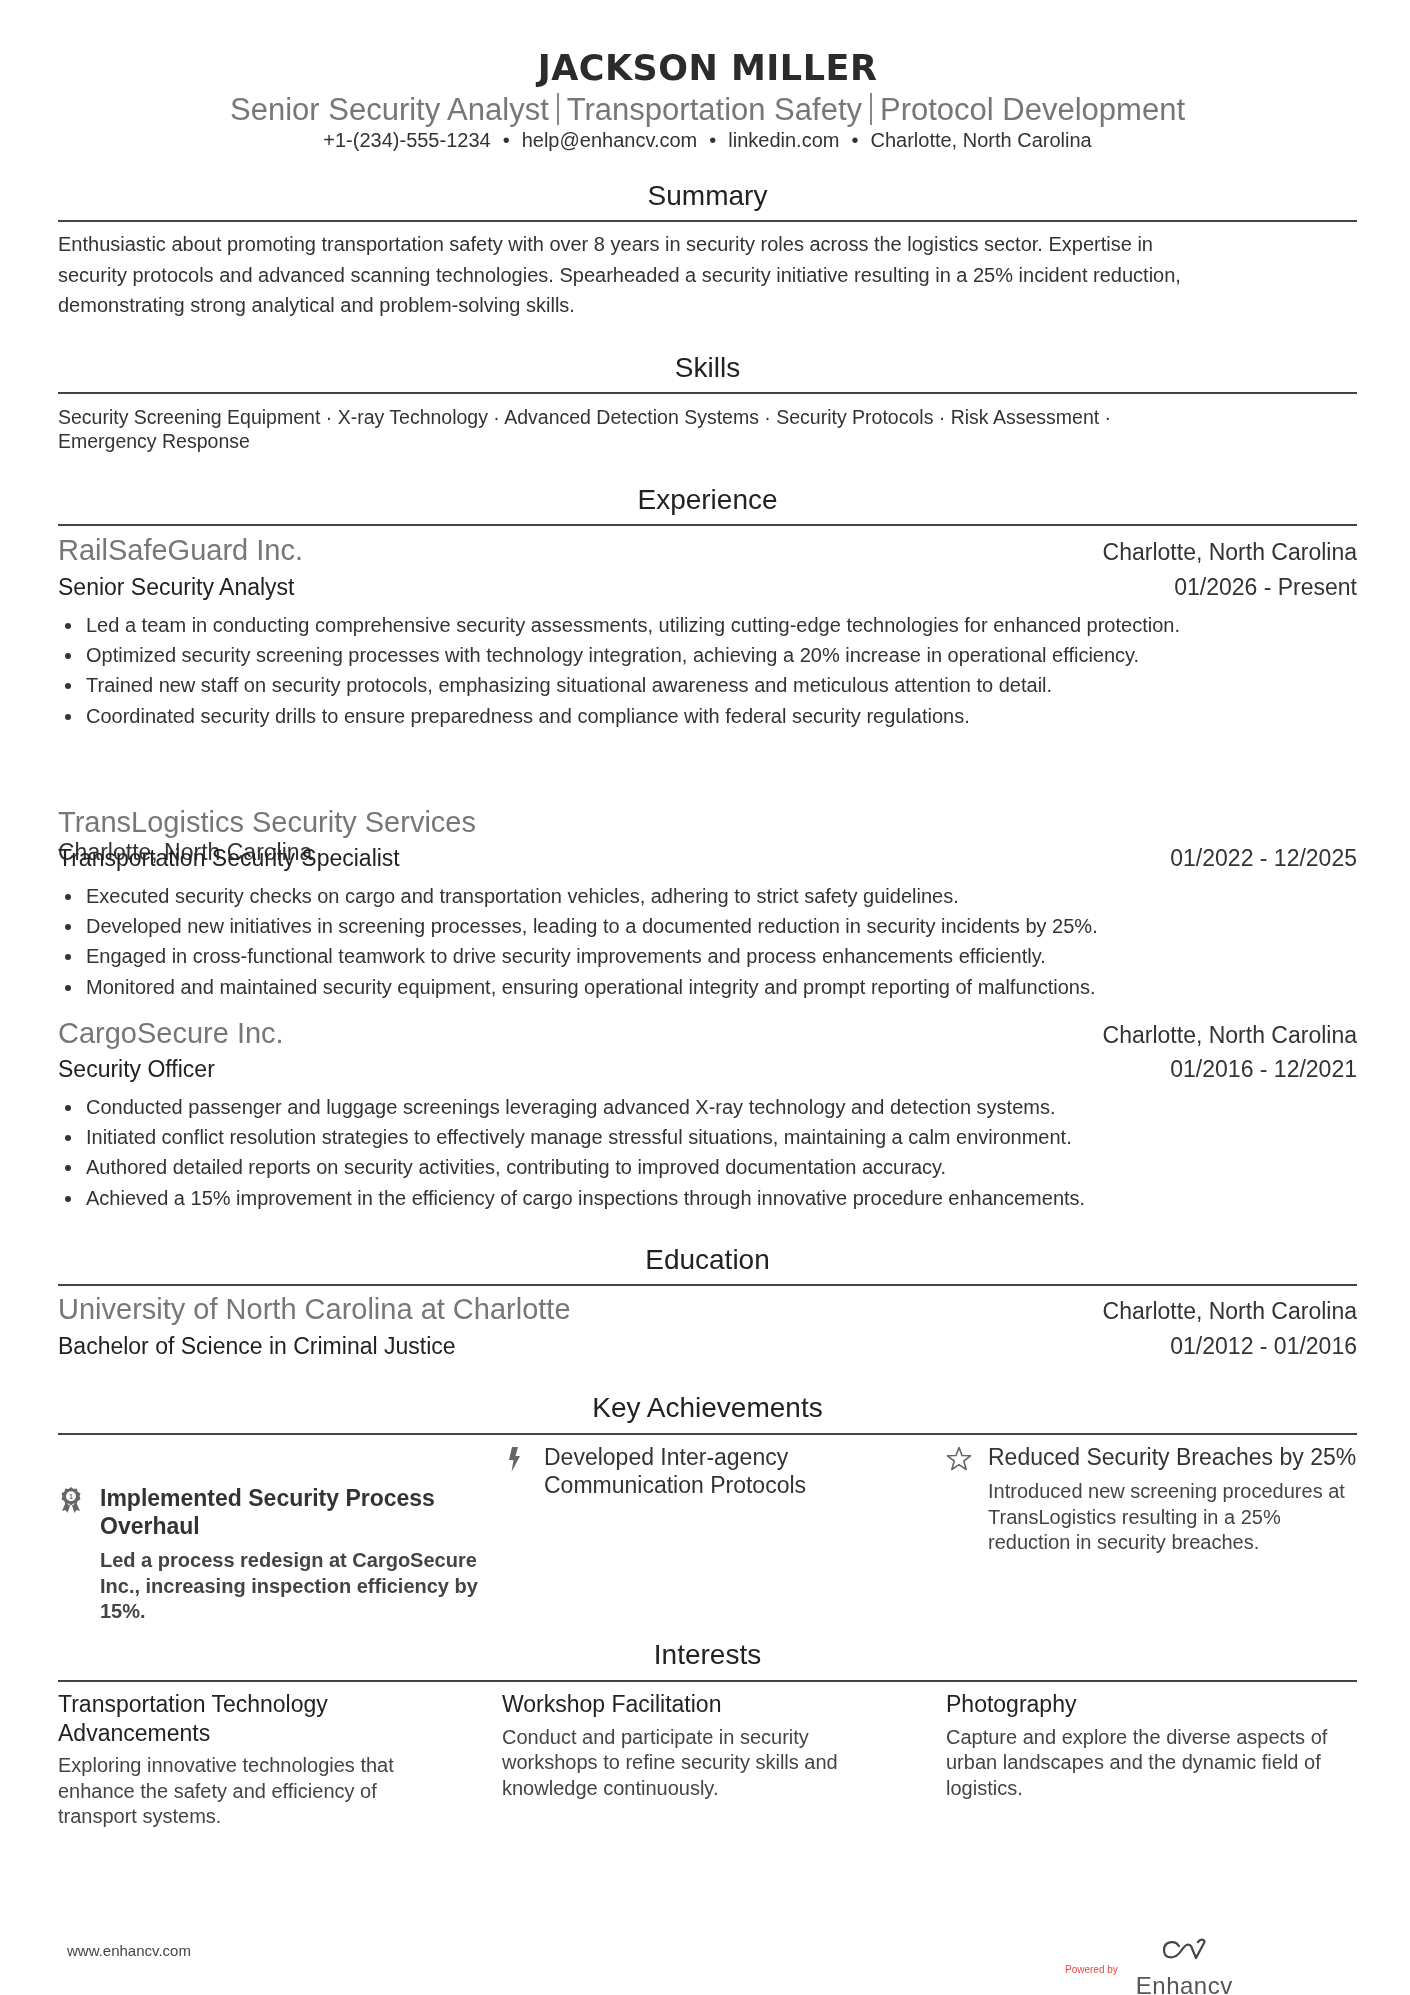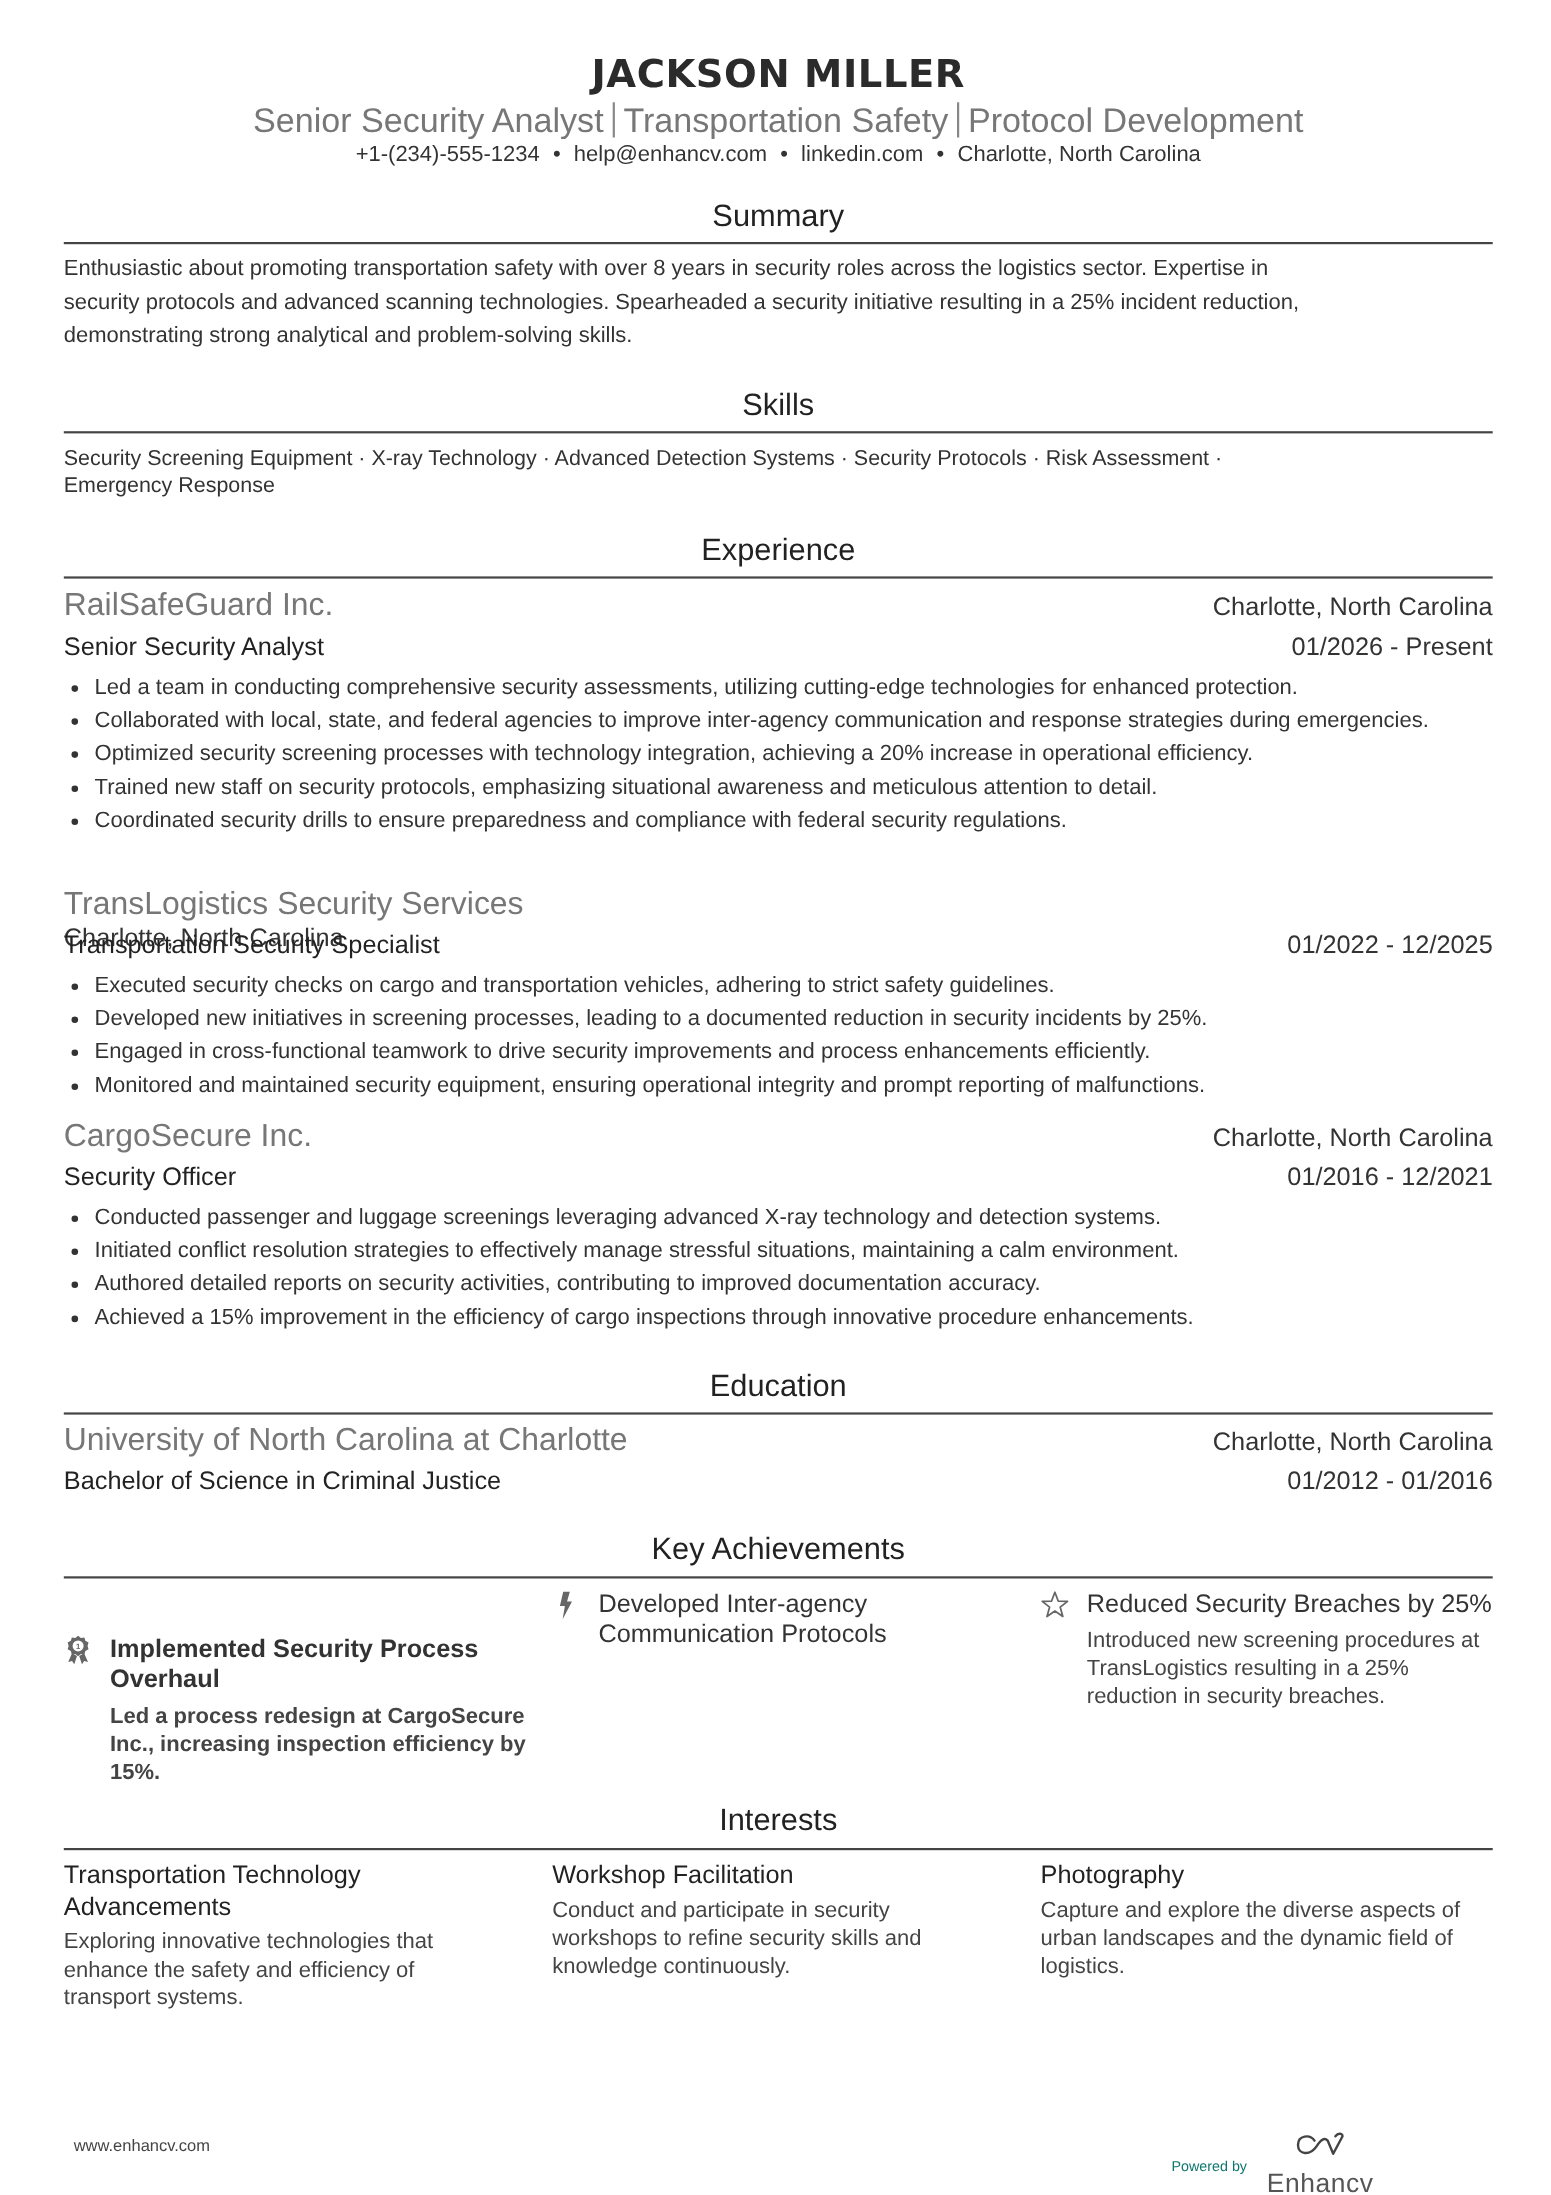--- a/index.html
+++ b/index.html
@@ -25,21 +25,21 @@
   ul.bullets li::before{content:"";position:absolute;left:7px;top:13px;width:6px;height:6px;border-radius:50%;background:#333;}
   .ach{position:absolute;width:420px;}
   .ach .icon{position:absolute;left:0;top:2px;width:26px;height:28px;}
   .ach .t{margin-left:42px;font-size:23px;line-height:28px;color:#333;}
   .ach .d{margin-left:42px;margin-top:8px;font-size:20px;line-height:25.5px;color:#444;}
   .int{position:absolute;width:400px;}
   .int .t{font-size:23px;line-height:28.5px;color:#222;}
   .int .d{margin-top:6px;font-size:20px;line-height:25.5px;color:#444;}
   .footer-left{position:absolute;left:67px;top:1942px;font-size:15px;color:#444;}
   .footer-right{position:absolute;left:1065px;top:1938px;display:flex;align-items:center;gap:18px;}
-  .powered{font-size:13px;color:#0f766e;}
+  .powered{font-size:10px;color:#ef4444;}
   .brand{display:flex;align-items:center;gap:10px;font-size:24px;color:#555;letter-spacing:0.5px;flex-direction:column;}
 </style>
 </head>
 <body>
 
 <div class="page">
 
   <div class="name center">JACKSON MILLER</div>
   <div class="subtitle center">
     <span>Senior Security Analyst</span><span class="sep"></span><span>Transportation Safety</span><span class="sep"></span><span>Protocol Development</span>
@@ -69,21 +69,20 @@
   <div class="row" style="top:534px;">
     <span class="company">RailSafeGuard Inc.</span>
     <span class="loc">Charlotte, North Carolina</span>
   </div>
   <div class="row" style="top:574px;">
     <span class="role">Senior Security Analyst</span>
     <span class="dates">01/2026 - Present</span>
   </div>
   <ul class="bullets" style="top:610px;">
     <li>Led a team in conducting comprehensive security assessments, utilizing cutting-edge technologies for enhanced protection.</li>
-    <li>Collaborated with local, state, and federal agencies to improve inter-agency communication and response strategies during emergencies.</li>
     <li>Optimized security screening processes with technology integration, achieving a 20% increase in operational efficiency.</li>
     <li>Trained new staff on security protocols, emphasizing situational awareness and meticulous attention to detail.</li>
     <li>Coordinated security drills to ensure preparedness and compliance with federal security regulations.</li>
   </ul>
 
   <div class="row" style="top:806px;flex-direction:column;">
     <span class="company">TransLogistics Security Services</span>
     <span class="loc">Charlotte, North Carolina</span>
   </div>
   <div class="row" style="top:845px;">

